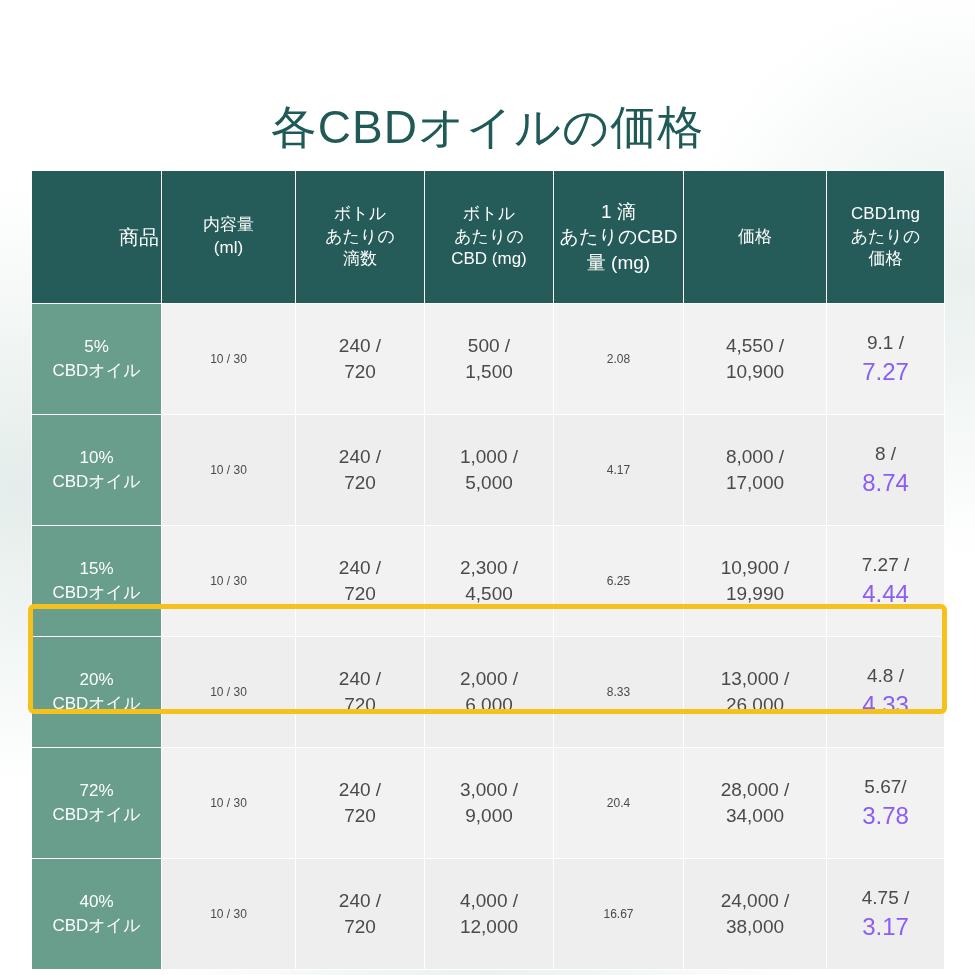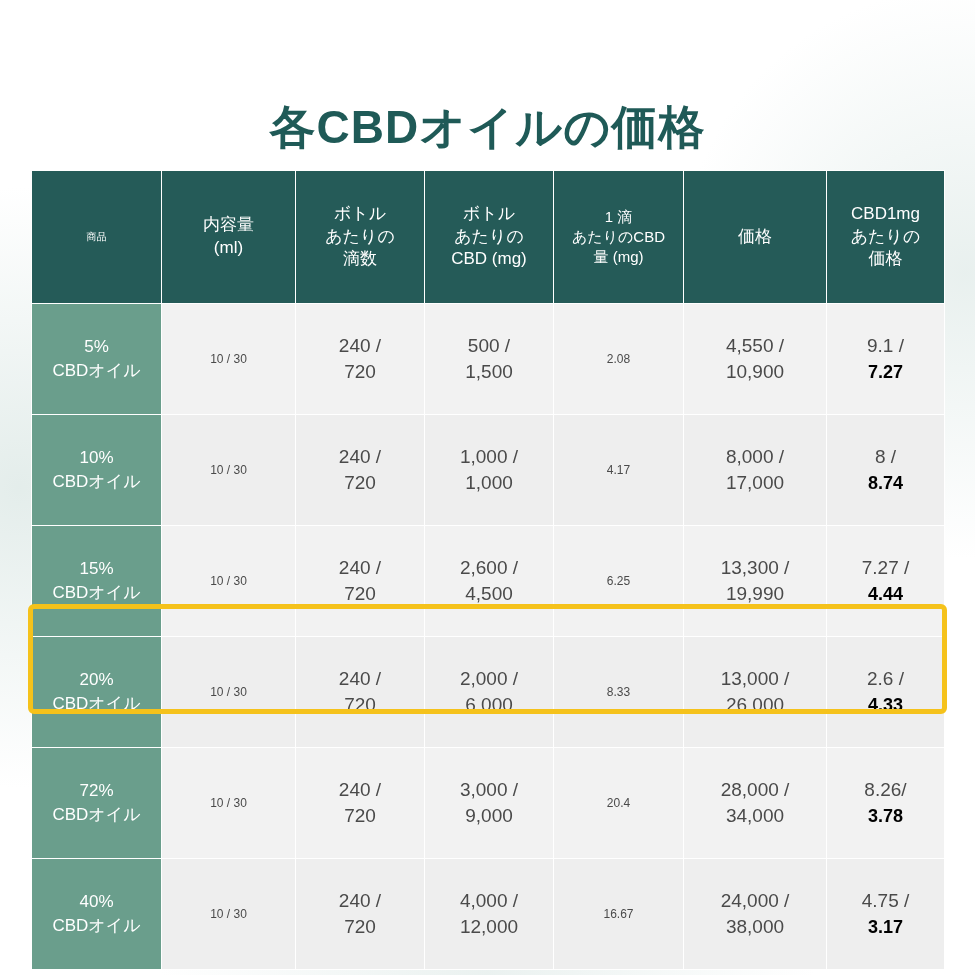--- a/index.html
+++ b/index.html
@@ -29,21 +29,21 @@
     width: 975px;
     height: 975px;
   }
   .title {
     position: absolute;
     top: 66px;
     left: 0;
     width: 975px;
     text-align: center;
     font-size: 46px;
-    font-weight: 700;
+    font-weight: 400;
     letter-spacing: 1px;
     color: #1f5a57;
   }
   .table-wrap {
     position: absolute;
     left: 31px;
     top: 170px;
     width: 913px;
   }
   table.price-table {
@@ -60,24 +60,25 @@
   }
   thead th {
     background: #255b58;
     color: #ffffff;
     height: 124px;
     font-weight: 400;
     font-size: 17px;
     padding: 4px 2px;
   }
   thead th.small {
-    font-size: 15px;
+    font-size: 19px;
   }
   thead th.prod {
-    font-size: 10px;
+    font-size: 20px;
+    text-align: right;
   }
   tbody td {
     height: 102px;
     font-size: 19px;
     color: #4a4a4a;
     padding: 4px 2px;
   }
   tbody td.prod {
     background: #6a9e8c;
     color: #ffffff;
@@ -87,23 +88,22 @@
   tbody tr:nth-child(odd) td.data {
     background: #f2f2f2;
   }
   tbody tr:nth-child(even) td.data {
     background: #eeeeee;
   }
   tbody td.data {
     background: #f0f0f0;
   }
   tbody td .sub {
-    color: #000000;
-    font-size: 18px;
-    font-weight: bold;
+    color: #8b5cf6;
+    font-size: 24px;
   }
   tbody td.single {
     font-size: 12px;
   }
   
   .highlight-box {
     position: absolute;
     left: 28px;
     top: 604px;
     width: 919px;
@@ -206,21 +206,21 @@
             <span>10%</span><br>
             <span>CBDオイル</span>
           </td>
           <td class="data single">10 / 30</td>
           <td class="data">
             <span>240 /</span><br>
             <span>720</span>
           </td>
           <td class="data">
             <span>1,000 /</span><br>
-            <span>1,000</span>
+            <span>5,000</span>
           </td>
           <td class="data single">4.17</td>
           <td class="data">
             <span>8,000 /</span><br>
             <span>17,000</span>
           </td>
           <td class="data">
             <span>8 /</span><br>
             <span class="sub">8.74</span>
           </td>
@@ -230,26 +230,26 @@
           <td class="prod">
             <span>15%</span><br>
             <span>CBDオイル</span>
           </td>
           <td class="data single">10 / 30</td>
           <td class="data">
             <span>240 /</span><br>
             <span>720</span>
           </td>
           <td class="data">
-            <span>2,600 /</span><br>
+            <span>2,300 /</span><br>
             <span>4,500</span>
           </td>
           <td class="data single">6.25</td>
           <td class="data">
-            <span>13,300 /</span><br>
+            <span>10,900 /</span><br>
             <span>19,990</span>
           </td>
           <td class="data">
             <span>7.27 /</span><br>
             <span class="sub">4.44</span>
           </td>
         </tr>
 
         <tr>
           <td class="prod">
@@ -264,21 +264,21 @@
           <td class="data">
             <span>2,000 /</span><br>
             <span>6,000</span>
           </td>
           <td class="data single">8.33</td>
           <td class="data">
             <span>13,000 /</span><br>
             <span>26,000</span>
           </td>
           <td class="data">
-            <span>2.6 /</span><br>
+            <span>4.8 /</span><br>
             <span class="sub">4.33</span>
           </td>
         </tr>
 
         <tr>
           <td class="prod">
             <span>72%</span><br>
             <span>CBDオイル</span>
           </td>
           <td class="data single">10 / 30</td>
@@ -289,21 +289,21 @@
           <td class="data">
             <span>3,000 /</span><br>
             <span>9,000</span>
           </td>
           <td class="data single">20.4</td>
           <td class="data">
             <span>28,000 /</span><br>
             <span>34,000</span>
           </td>
           <td class="data">
-            <span>8.26/</span><br>
+            <span>5.67/</span><br>
             <span class="sub">3.78</span>
           </td>
         </tr>
 
         <tr>
           <td class="prod">
             <span>40%</span><br>
             <span>CBDオイル</span>
           </td>
           <td class="data single">10 / 30</td>

